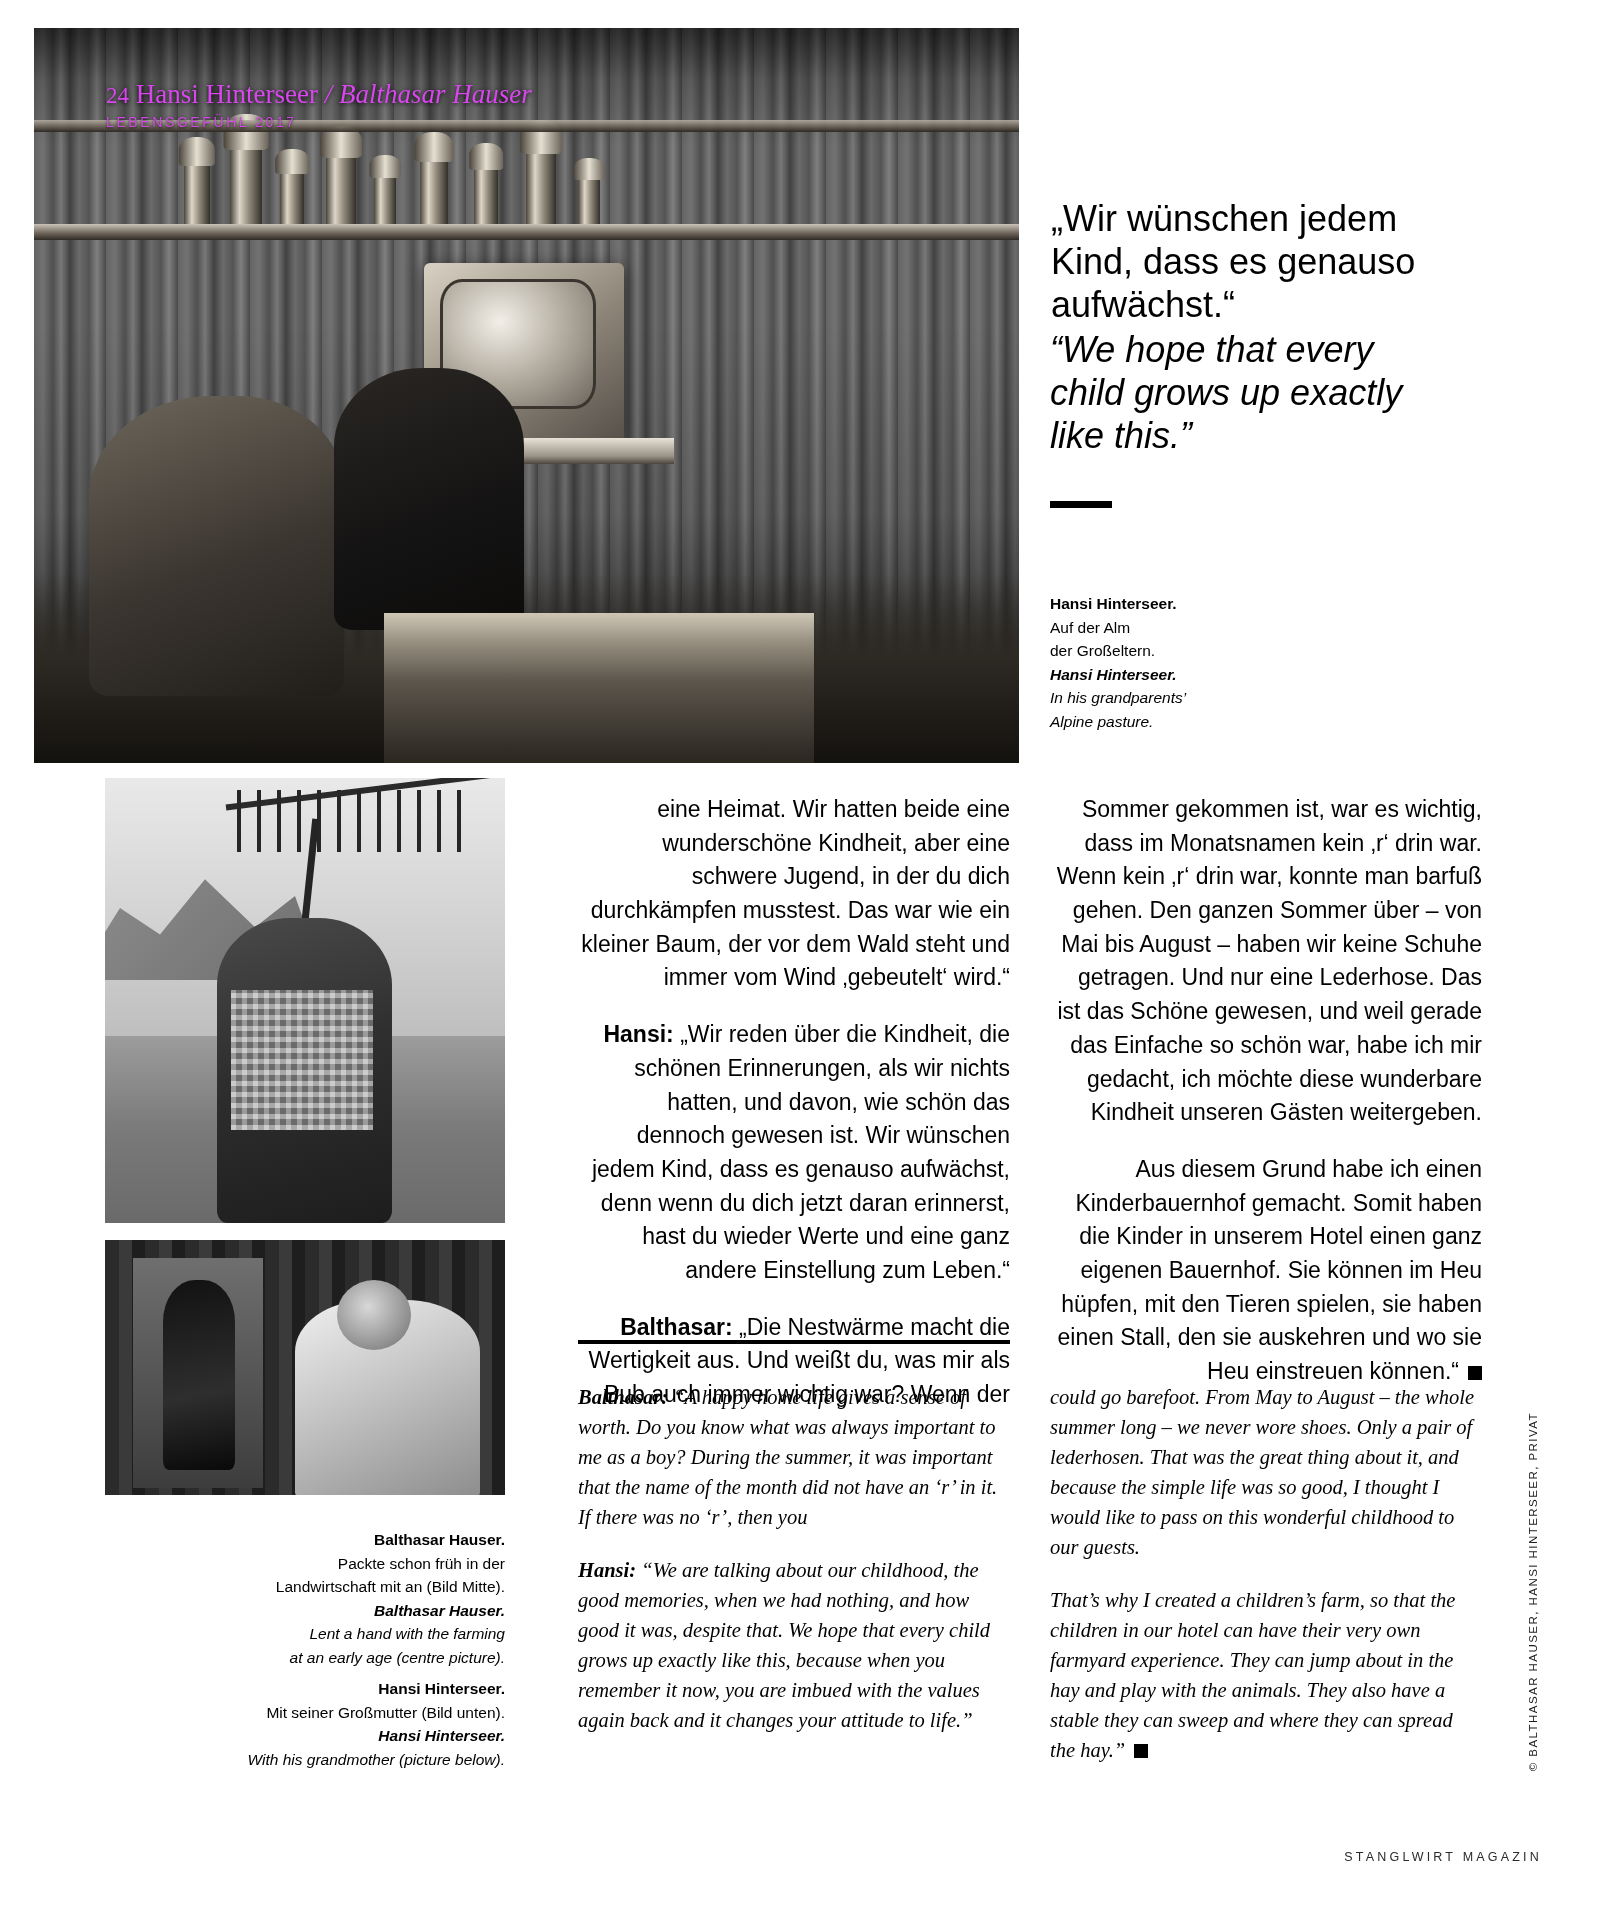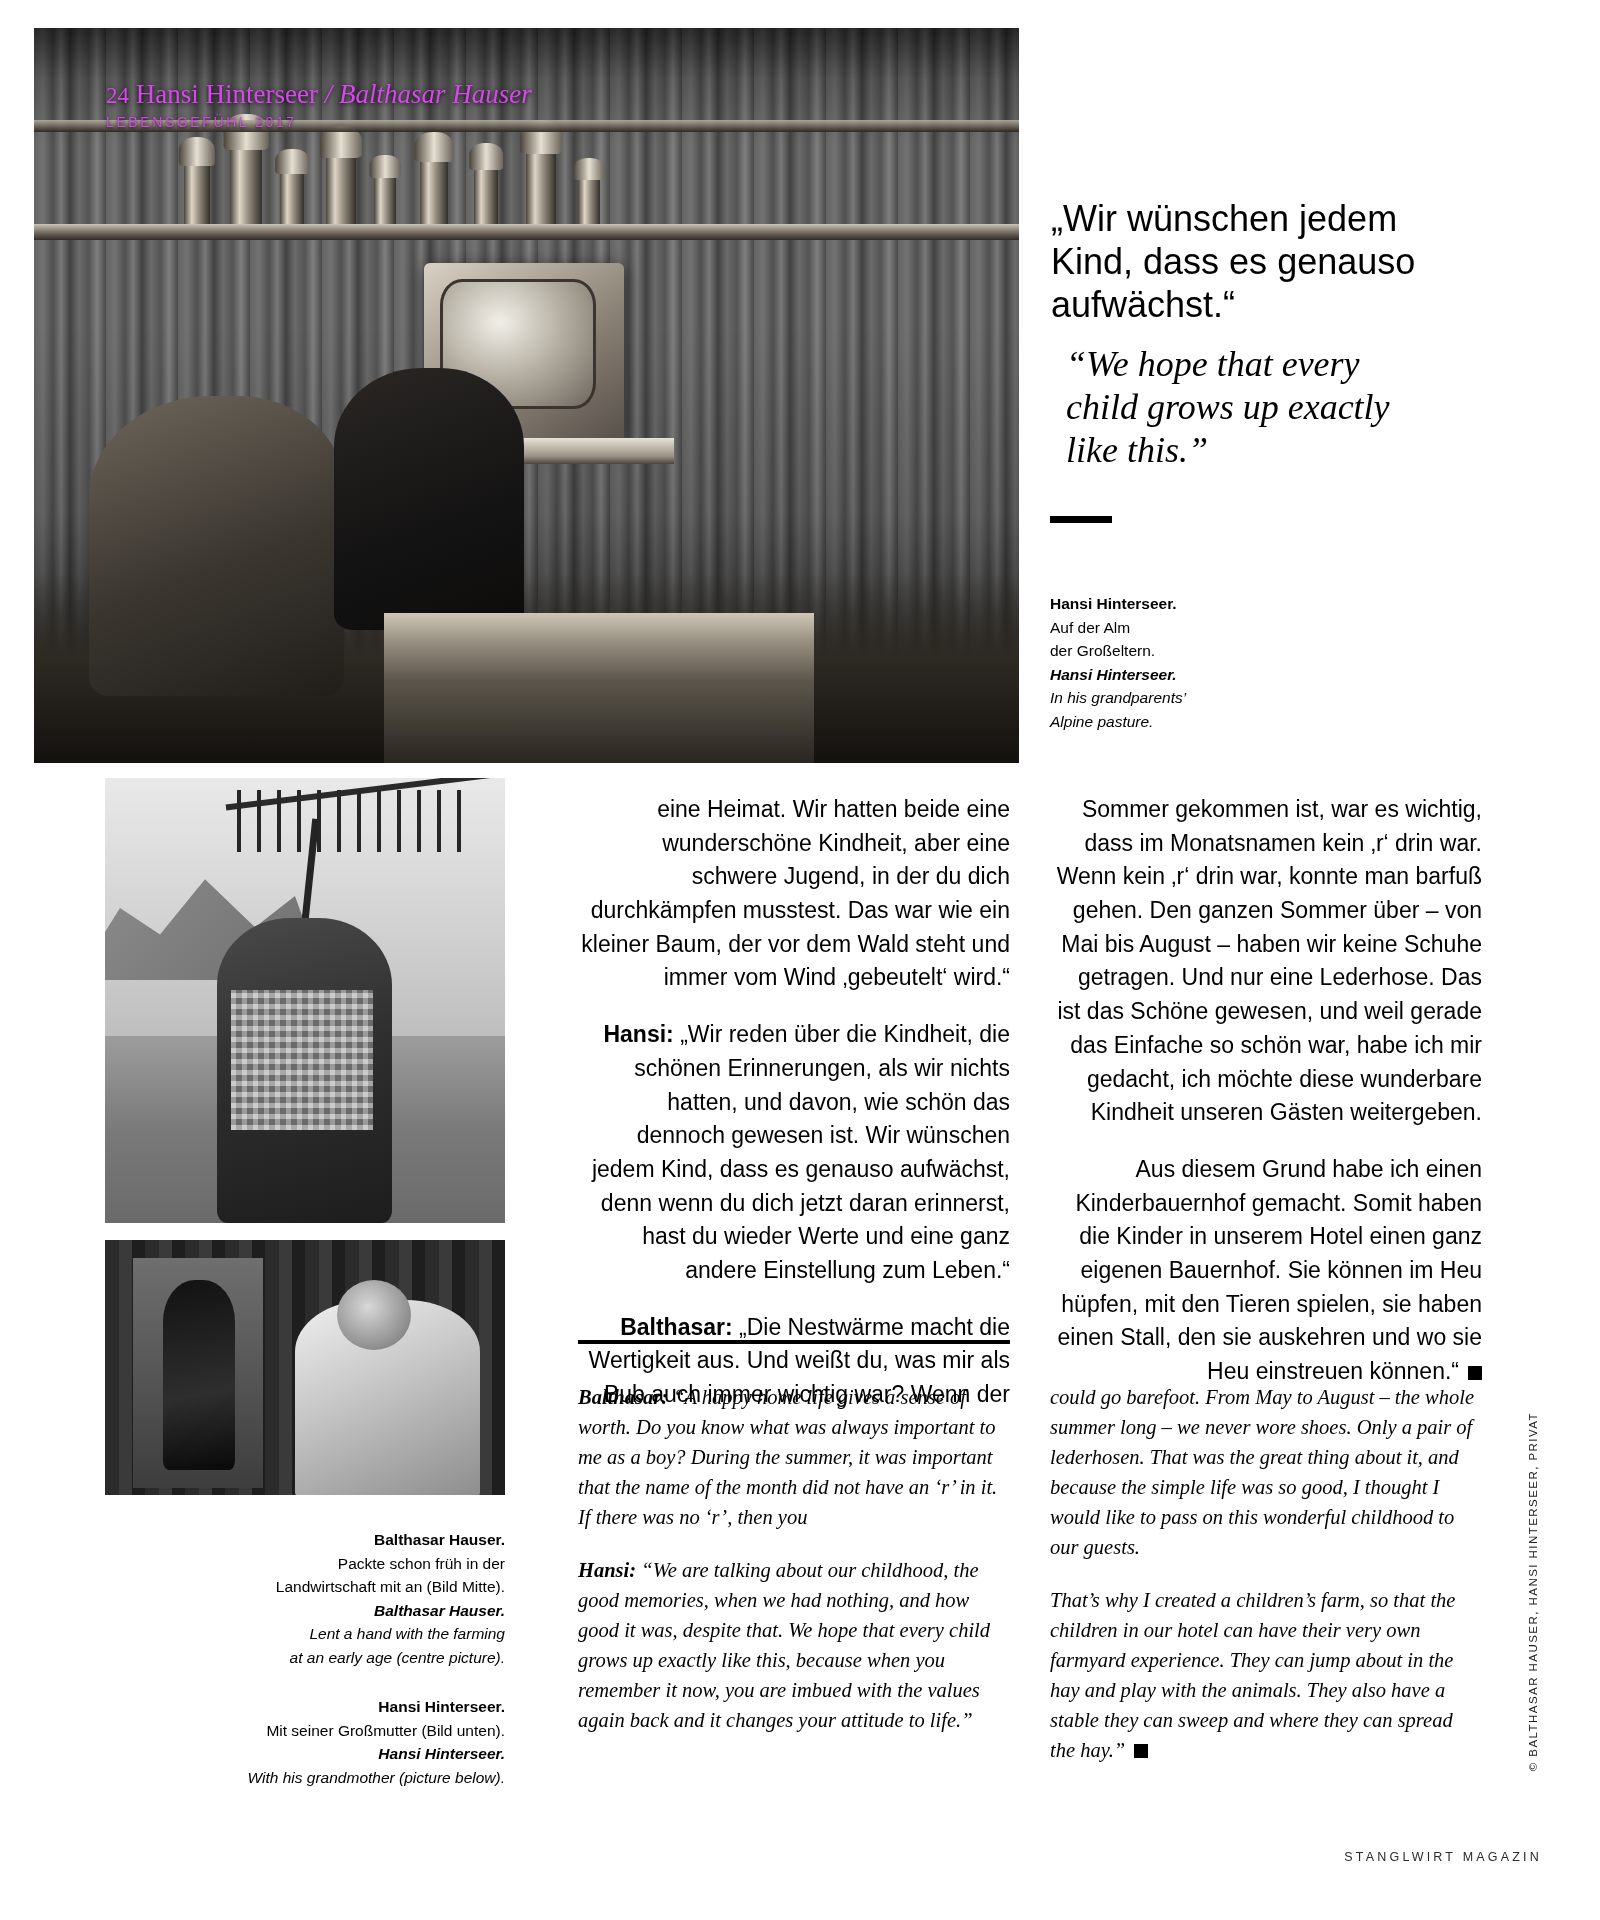--- a/index.html
+++ b/index.html
@@ -164,25 +164,25 @@
     top: 196px;
     width: 400px;
   }
   .quote-de {
     font-family: Liberation Sans, sans-serif;
     font-size: 36px;
     line-height: 1.20;
     margin: 1px;
   }
   .quote-en {
-    font-family: Liberation Serif, serif;
+    font-family: Liberation Sans, sans-serif;
     font-style: italic;
     font-size: 36px;
     line-height: 1.20;
-    margin: 16px;
+    margin: 0;
   }
   .quote-rule {
     width: 62px;
     height: 7px;
     background: #000;
     margin-top: 44px;
   }
 
   .hero-caption {
     position: absolute;
@@ -286,21 +286,21 @@
     top: 1528px;
     width: 405px;
     text-align: right;
     font-family: "Liberation Sans", sans-serif;
     font-size: 15.5px;
     line-height: 1.52;
   }
   .left-captions .b { font-weight: bold; }
   .left-captions .bi { font-weight: bold; font-style: italic; }
   .left-captions .i { font-style: italic; }
-  .left-captions .blk { margin-bottom: 26px; }
+  .left-captions .blk { margin-bottom: 8px; }
   .left-captions .blk:last-child { margin-bottom: 0; }
 
   
   .col {
     position: absolute;
     width: 432px;
     font-family: Liberation Sans, sans-serif;
     font-size: 23px;
     line-height: 1.465;
     text-align: right;

